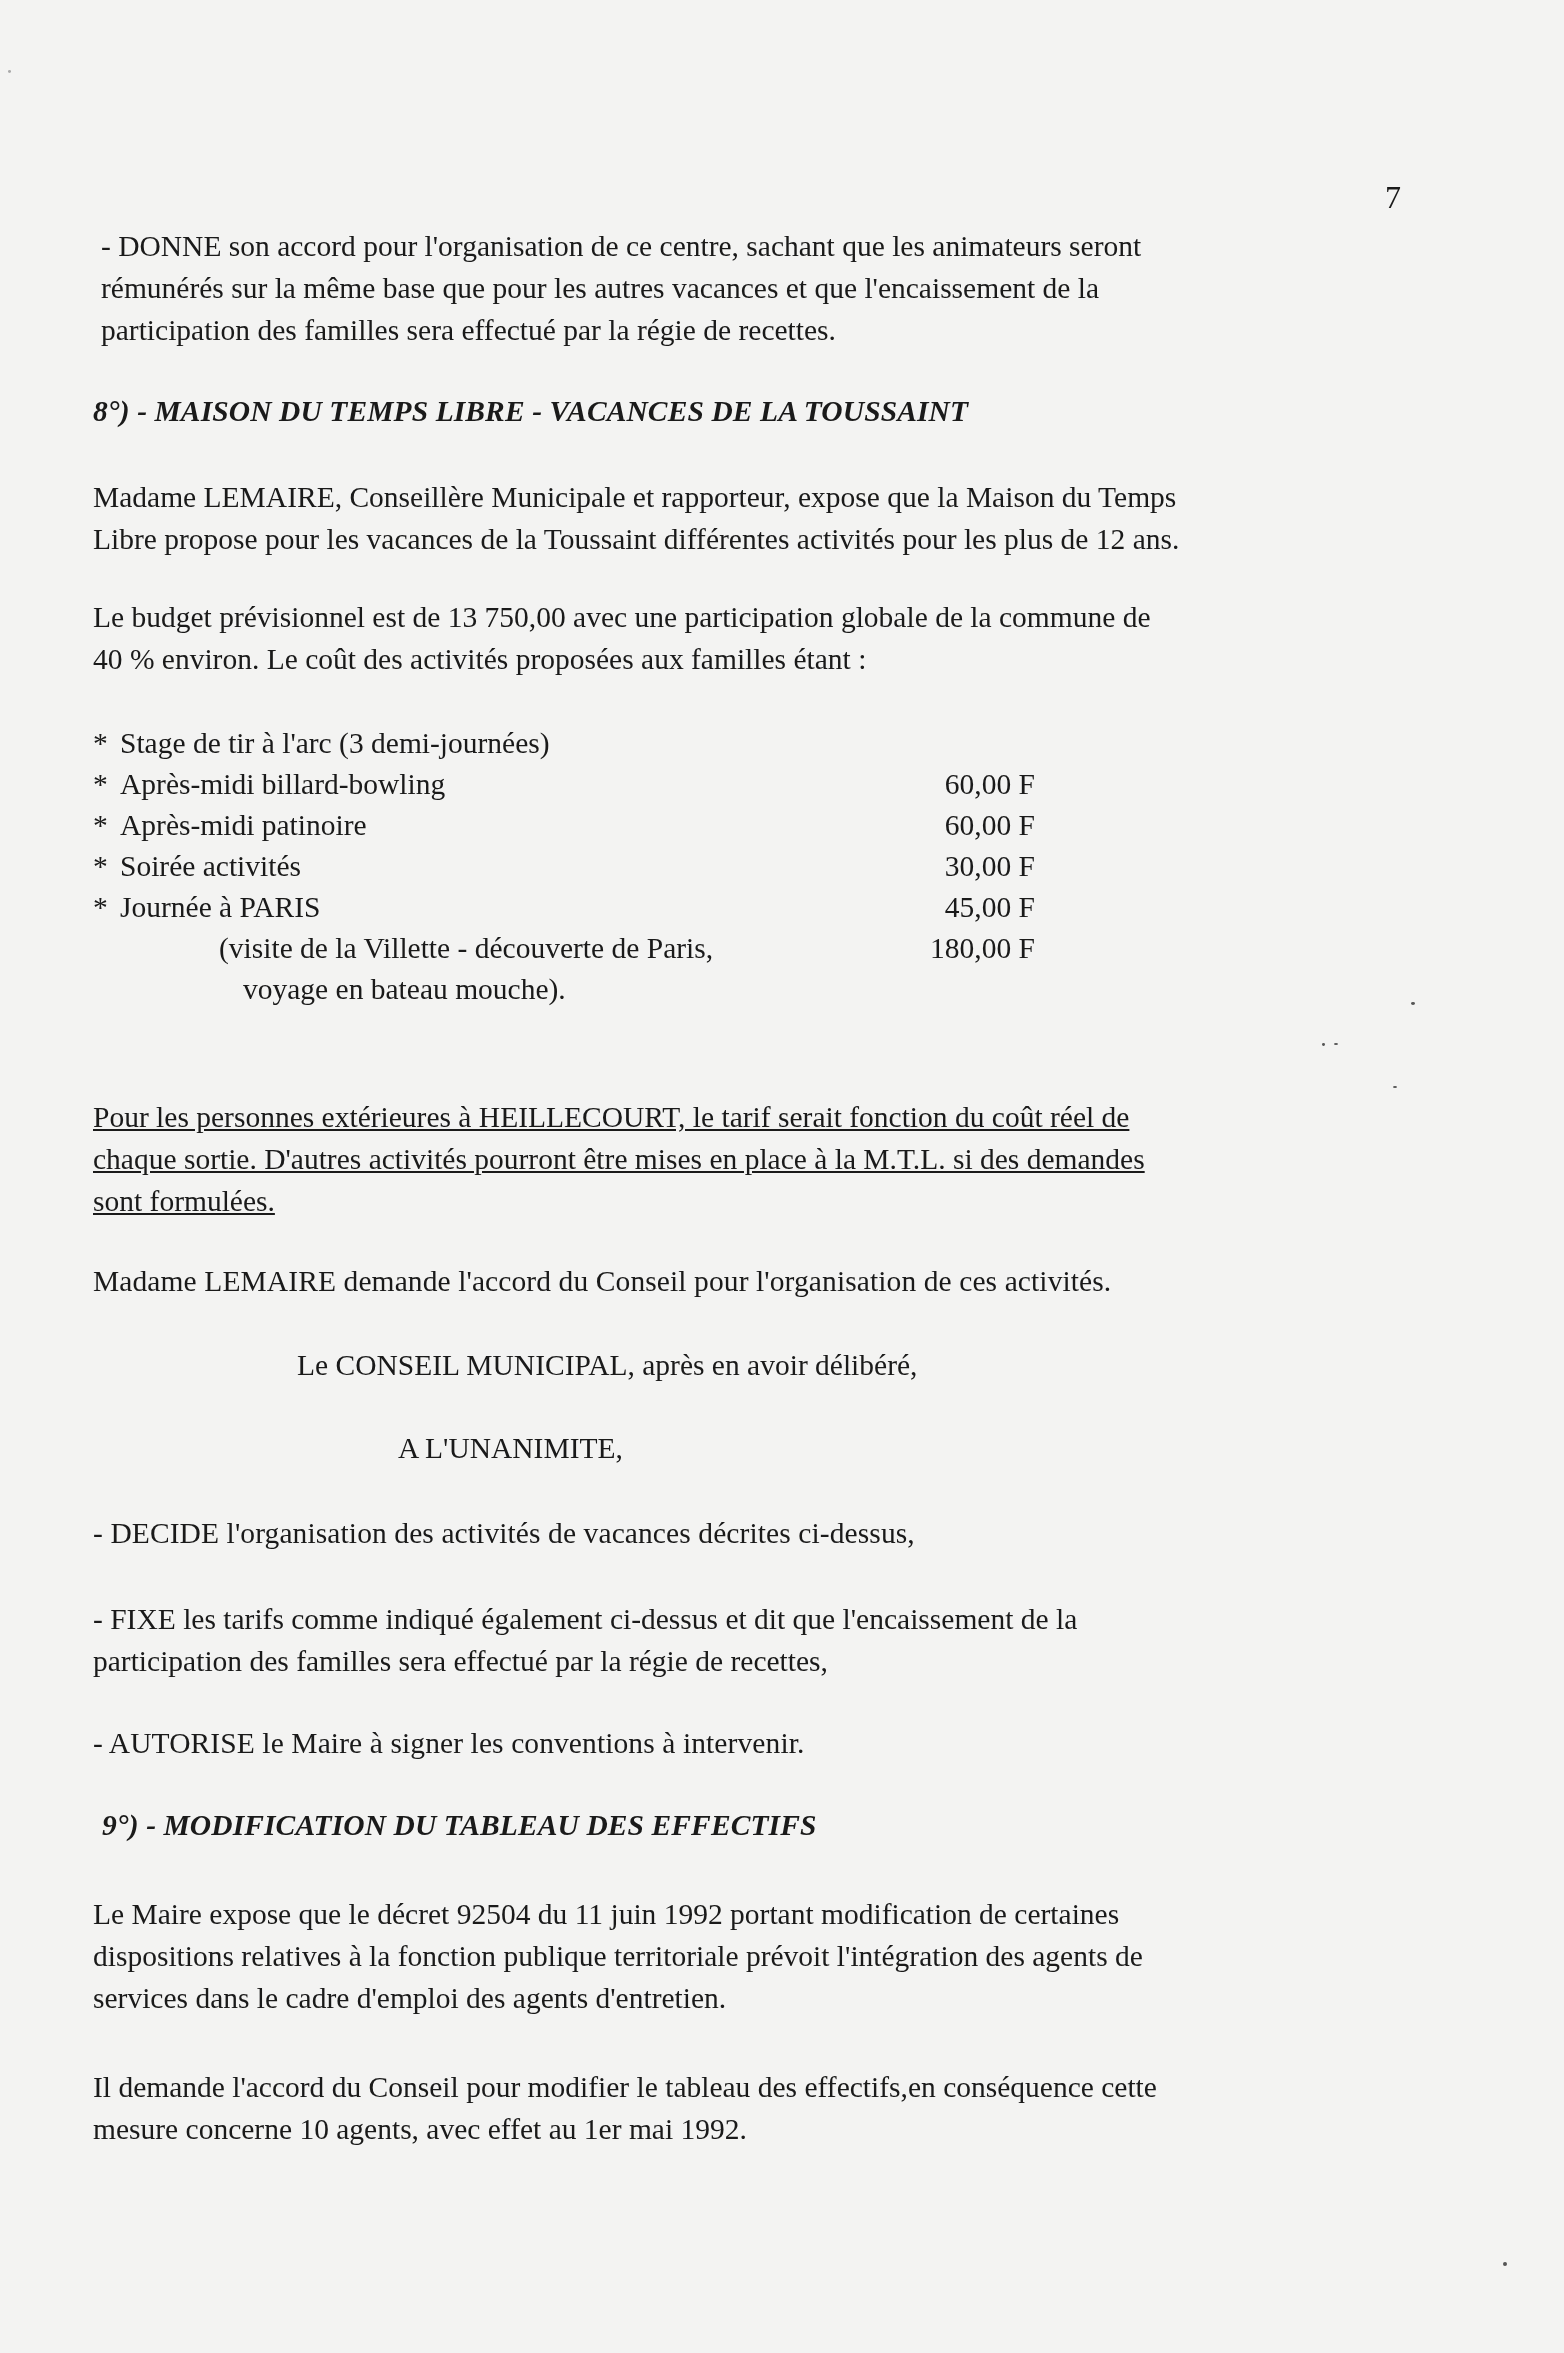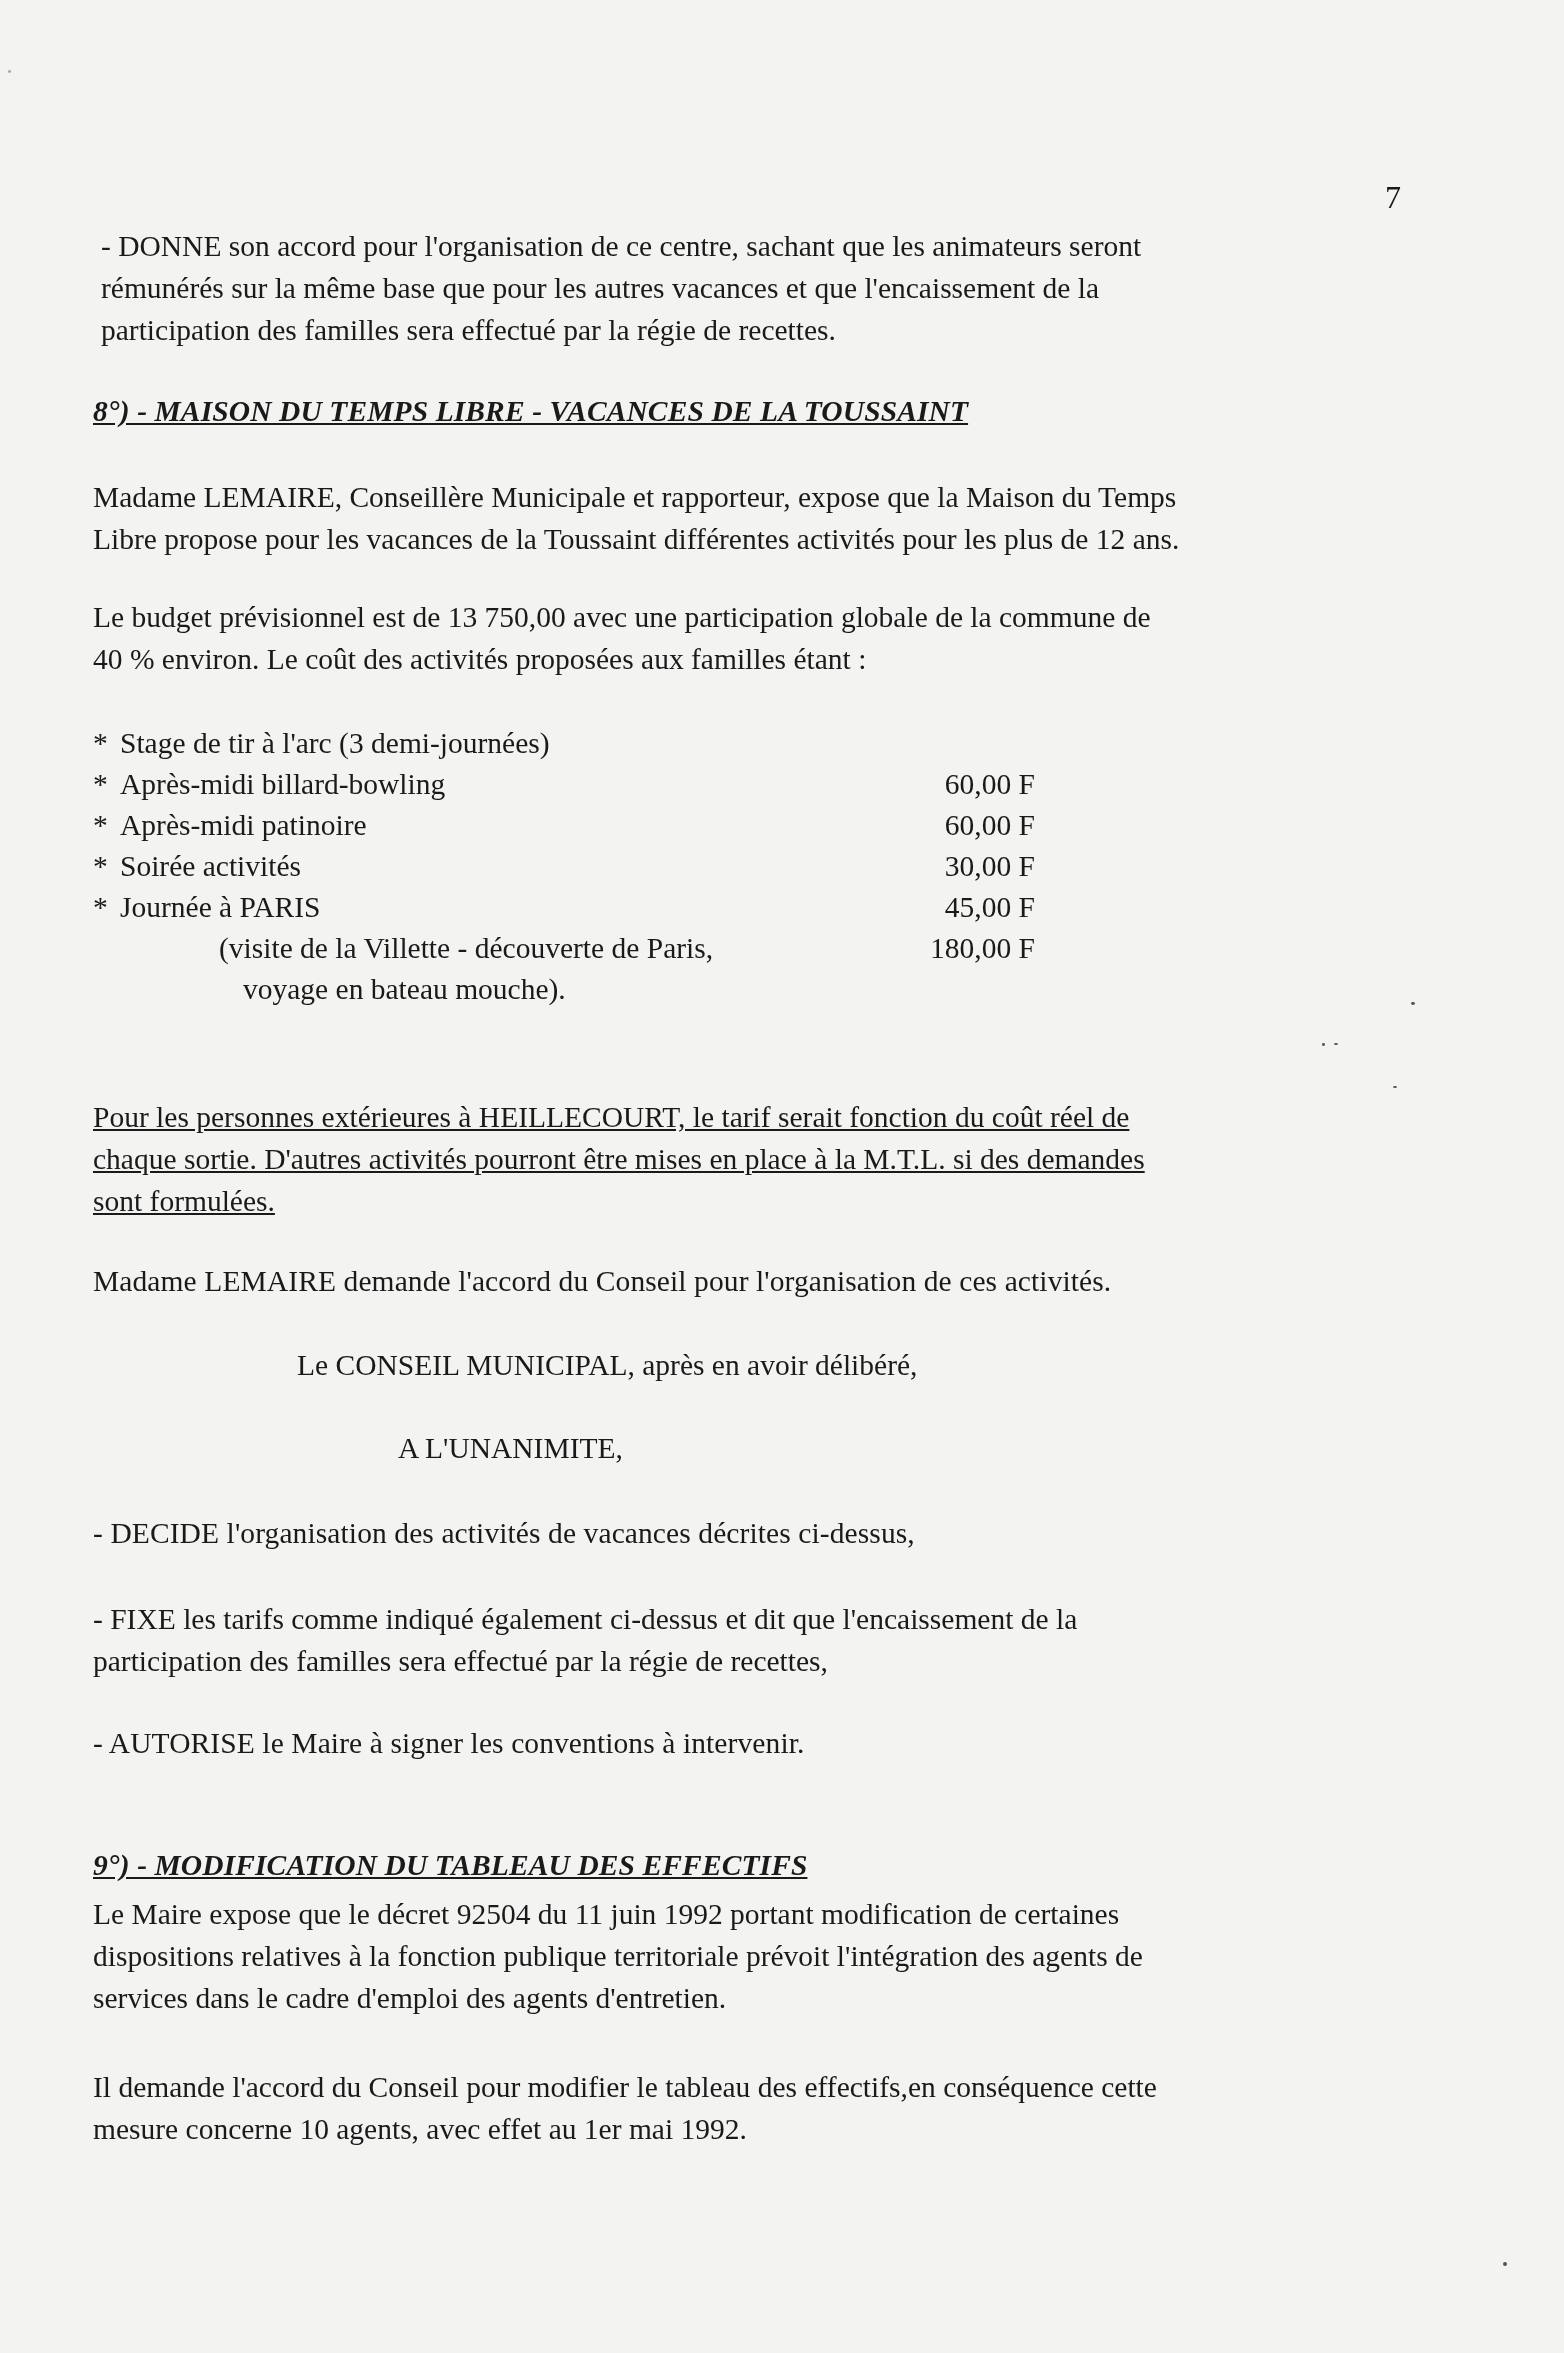--- a/index.html
+++ b/index.html
@@ -32,21 +32,20 @@
       left: 93px;
       font-size: 29.5px;
       line-height: 42px;
       white-space: nowrap;
       letter-spacing: 0.1px;
     }
     .heading {
       font-style: italic;
       font-weight: bold;
       font-size: 29.5px;
-      text-decoration: underline;
     }
     .para {
       position: absolute;
       left: 93px;
       width: 1313px;
       font-size: 29.5px;
       line-height: 42px;
     }
     .para p {
       margin: 0;
@@ -159,21 +158,21 @@
 
   <div class="line" style="top:1512px;">- DECIDE l'organisation des activités de vacances décrites ci-dessus,</div>
 
   <div class="para" style="top:1598px;">
     <p>- FIXE les tarifs comme indiqué également ci-dessus et dit que l'encaissement de la</p>
     <p>participation des familles sera effectué par la régie de recettes,</p>
   </div>
 
   <div class="line" style="top:1722px;">- AUTORISE le Maire à signer les conventions à intervenir.</div>
 
-  <div class="line heading" style="top:1844px;">9°) - MODIFICATION DU TABLEAU DES EFFECTIFS</div>
+  <div class="line heading" style="top:1804px;margin-left:9px;">9°) - MODIFICATION DU TABLEAU DES EFFECTIFS</div>
 
   <div class="para" style="top:1893px;">
     <p>Le Maire expose que le décret 92504 du 11 juin 1992 portant modification de certaines</p>
     <p>dispositions relatives à la fonction publique territoriale prévoit l'intégration des agents de</p>
     <p>services dans le cadre d'emploi des agents d'entretien.</p>
   </div>
 
   <div class="para" style="top:2066px;">
     <p>Il demande l'accord du Conseil pour modifier le tableau des effectifs,en conséquence cette</p>
     <p>mesure concerne 10 agents, avec effet au 1er mai 1992.</p>

